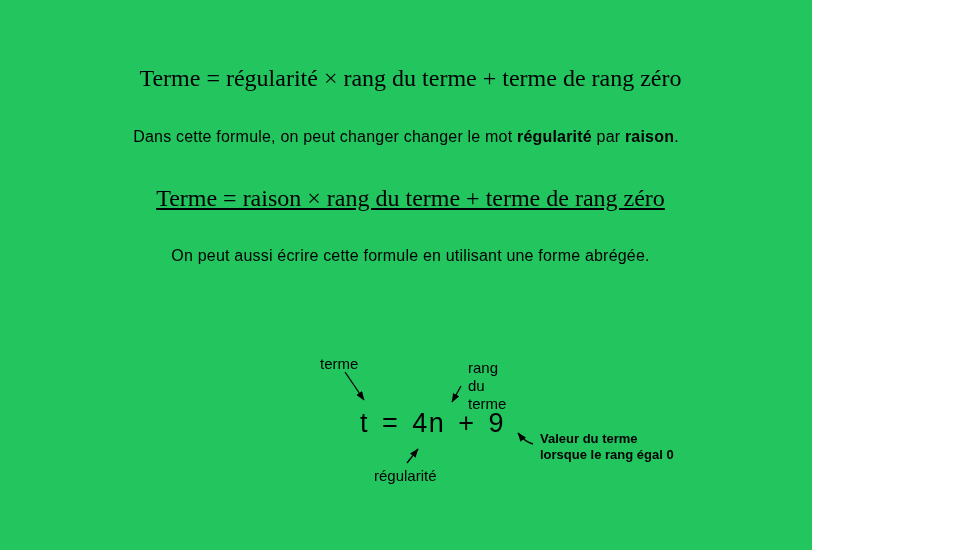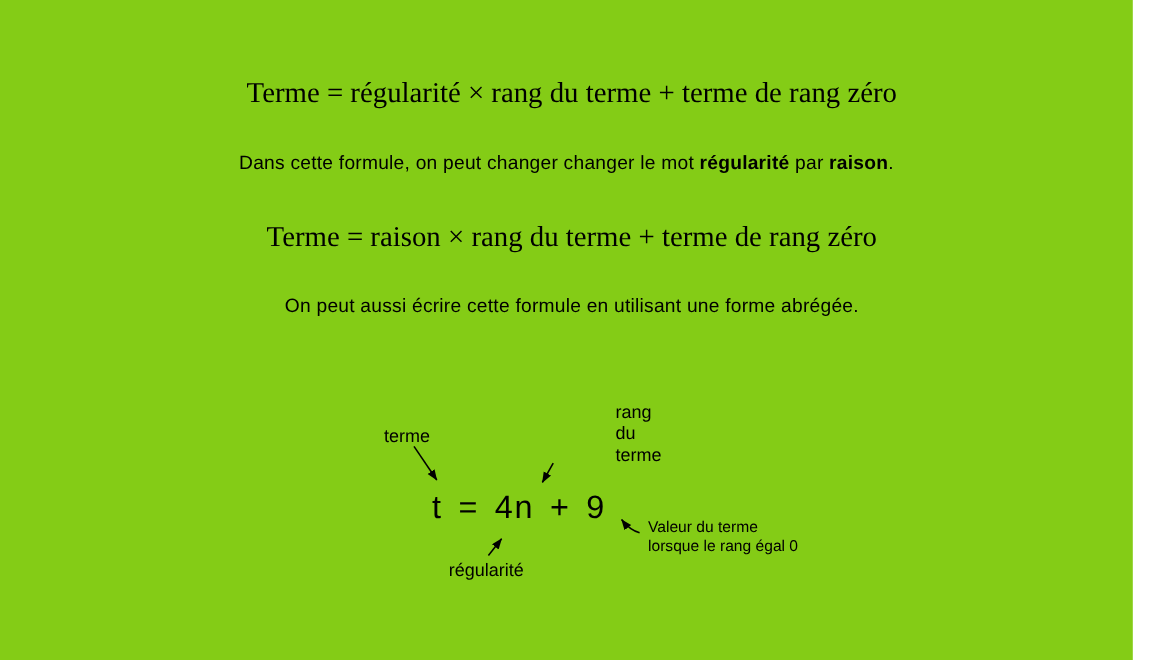--- a/index.html
+++ b/index.html
@@ -1,37 +1,37 @@
 <!DOCTYPE html>
 <html><head>
 <meta charset="utf-8">
 <style>
   html, body { margin: 0; padding: 0; background: #ffffff; }
   .page {
     position: relative;
-    width: 944px;
+    width: 812px;
     height: 550px;
-    background: #84cc16;
+    background: #22c55e;
     color: #000000;
     font-family: "Liberation Sans", sans-serif;
     overflow: hidden;
   }
   
   .formula {
     position: absolute;
     left: 9px;
     right: 0;
     text-align: center;
     font-family: "Liberation Serif", serif;
     font-size: 24px;
     line-height: 28px;
     white-space: nowrap;
   }
   .formula-1 { top: 64px; }
-  .formula-2 { top: 184px; }
+  .formula-2 { top: 184px; text-decoration: underline; }
 
   
   .bodyline {
     position: absolute;
     left: 0;
     right: 0;
     text-align: center;
     font-size: 16px;
     line-height: 26px;
     letter-spacing: 0.2px;
@@ -53,23 +53,23 @@
     line-height: 31px;
     white-space: nowrap;
   }
   .lbl {
     position: absolute;
     font-size: 15px;
     line-height: 17px;
     white-space: pre-line;
   }
   .lbl-terme      { left: 320px; top: 355px; }
-  .lbl-rang       { left: 468px; top: 335px; line-height: 18px; margin-left: 45px; }
+  .lbl-rang       { left: 468px; top: 359px; line-height: 18px; }
   .lbl-regularite { left: 374px; top: 467px; }
-  .lbl-valeur     { left: 540px; top: 431px; font-size: 13px; line-height: 15.5px; }
+  .lbl-valeur     { left: 540px; top: 431px; font-size: 13px; line-height: 15.5px; font-weight: bold; }
 
   .arrows-layer {
     position: absolute;
     left: 0; top: 0;
     width: 972px; height: 550px;
     pointer-events: none;
   }
 </style>
 </head>
 <body>

